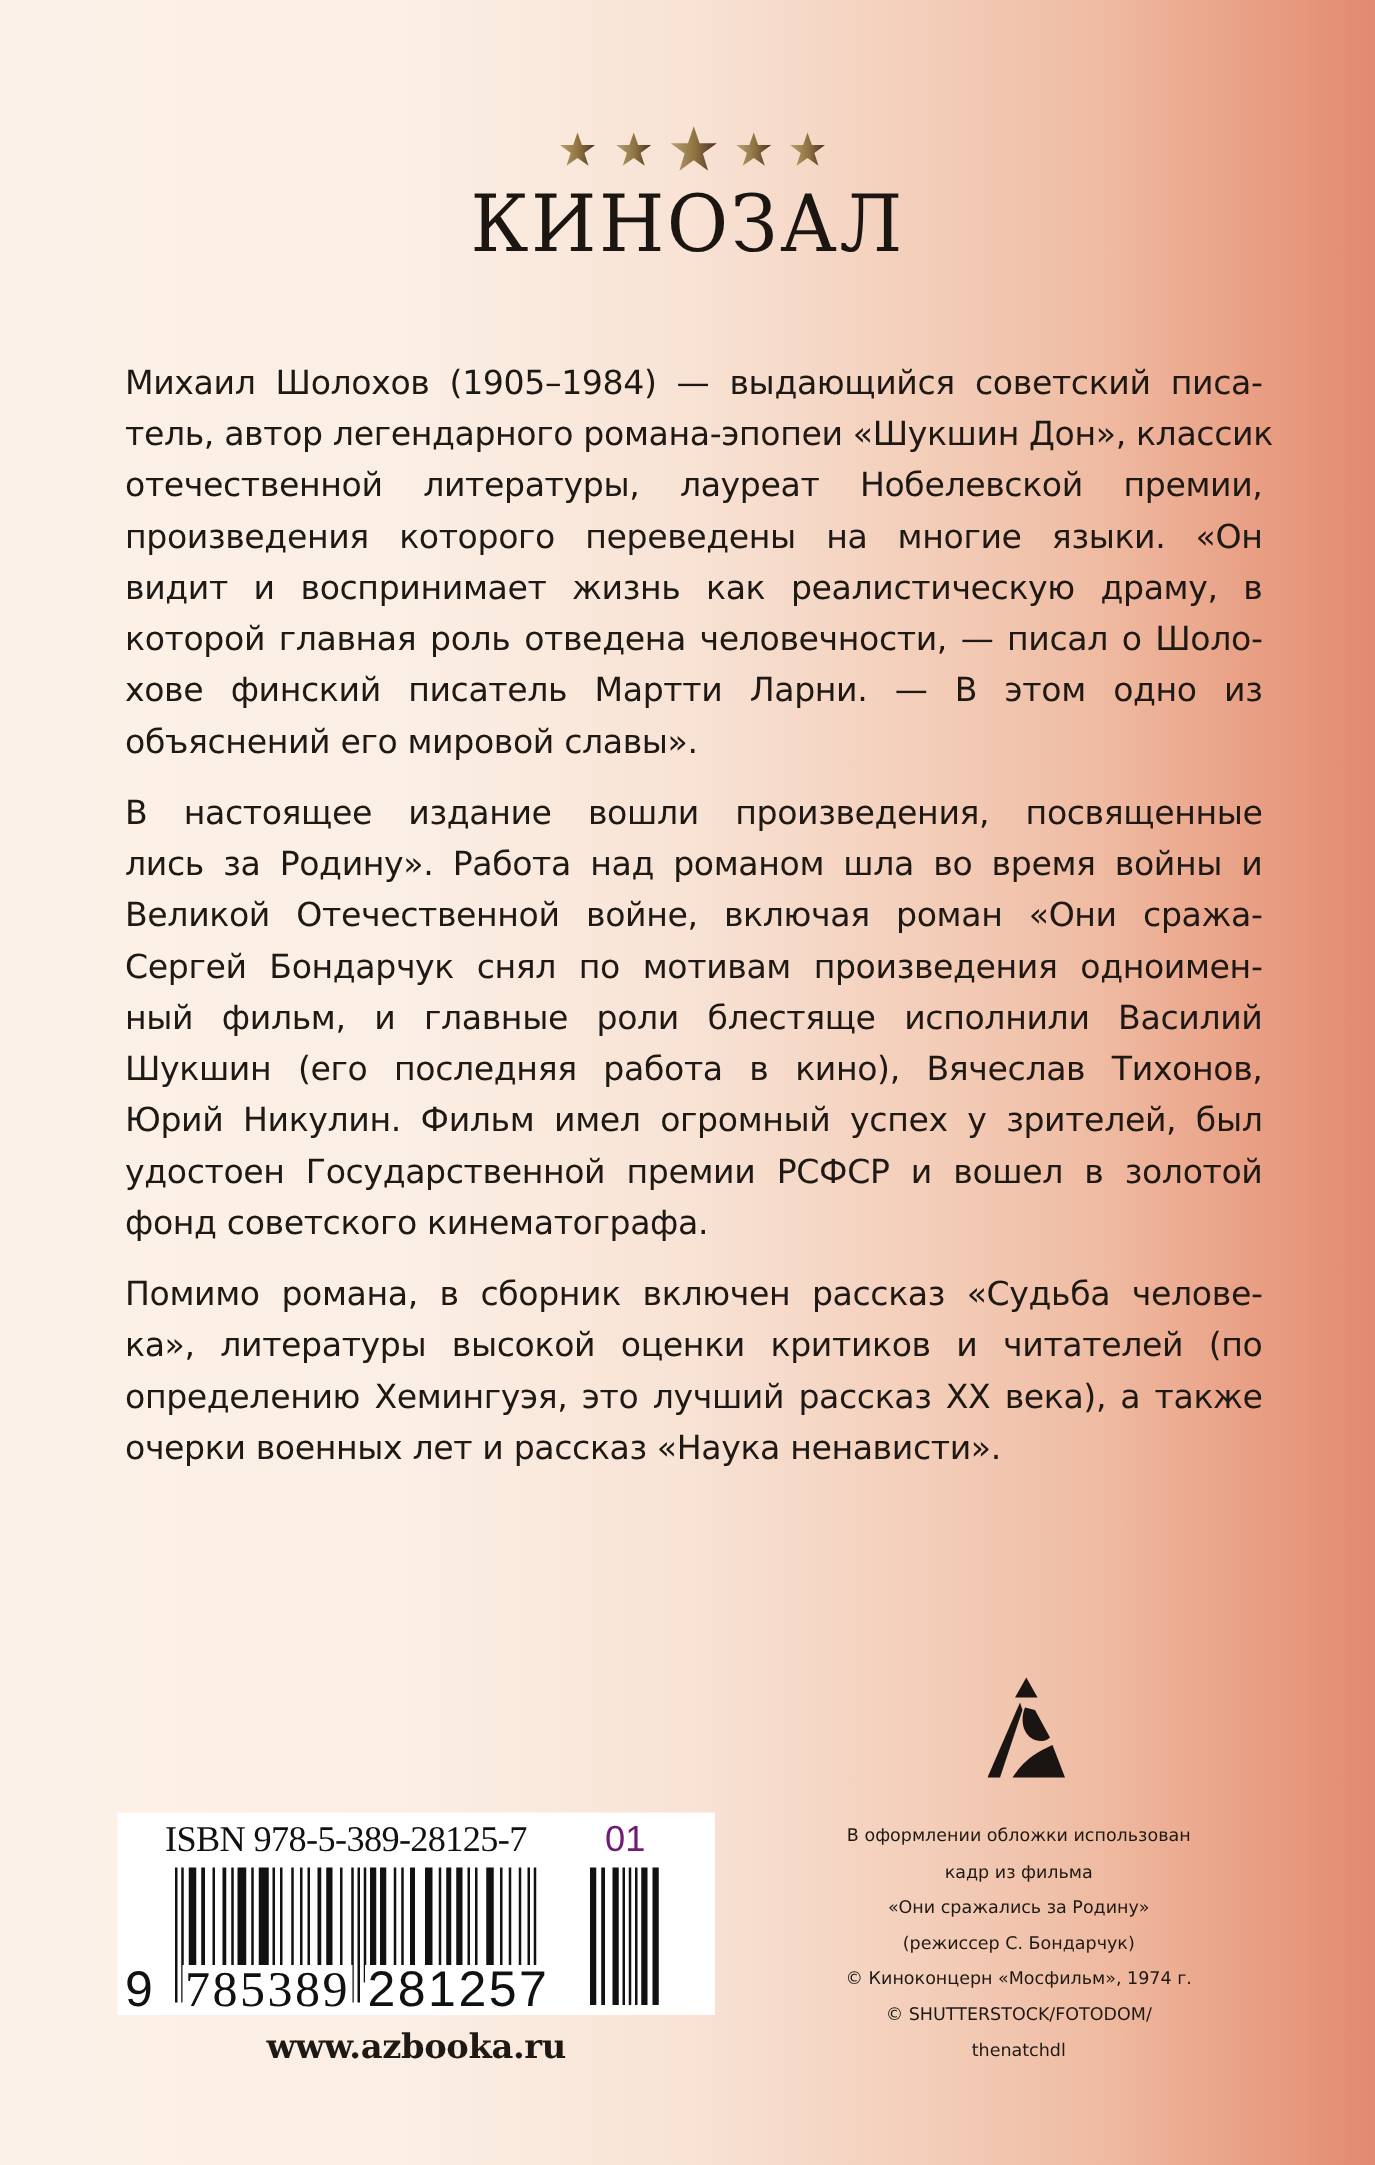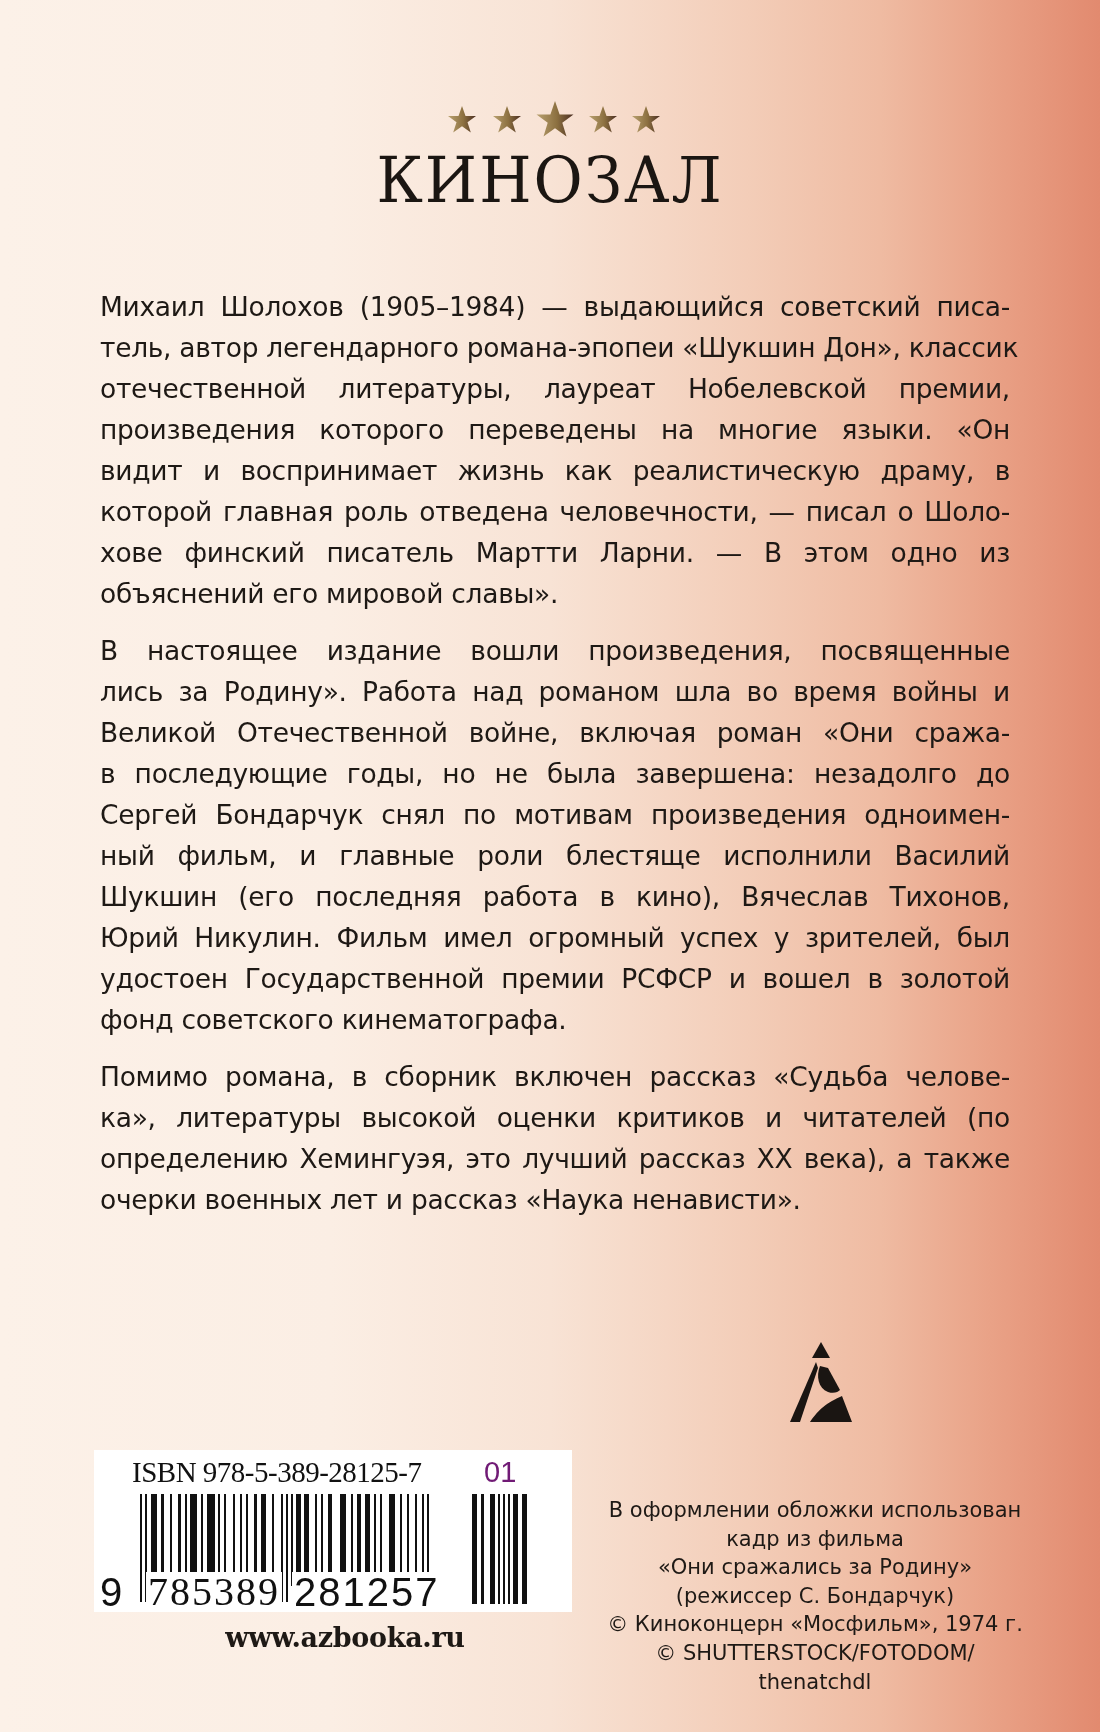--- a/index.html
+++ b/index.html
@@ -111,33 +111,31 @@
       position: absolute;
       left: 0;
       top: 1622px;
       width: 666px;
       text-align: center;
       font-family: "DejaVu Serif", serif;
       font-weight: bold;
       font-size: 27px;
       color: #1e1915;
       letter-spacing: -0.3px;
-      padding-left: 12px;
     }
     .credits {
       position: absolute;
       left: 600px;
       top: 1455px;
       width: 430px;
       text-align: center;
       font-family: "DejaVu Sans", sans-serif;
-      font-size: 21px;
+      font-size: 14px;
       line-height: 28.6px;
       color: #1e1915;
-      margin-top: 41px;
     }
     .credits div { white-space: nowrap; }
   </style>
 </head>
 <body>
 
 <svg class="stars" viewBox="0 0 220 40" xmlns="http://www.w3.org/2000/svg">
   <defs>
     <linearGradient id="starGrad" x1="0" y1="0" x2="1" y2="0">
       <stop offset="0%" stop-color="#b9a170"></stop>
@@ -164,21 +162,20 @@
     <span class="line">произведения которого переведены на многие языки. «Он</span>
     <span class="line">видит и воспринимает жизнь как реалистическую драму, в</span>
     <span class="line">которой главная роль отведена человечности, — писал о Шоло-</span>
     <span class="line">хове финский писатель Мартти Ларни. — В этом одно из</span>
     <span class="line last">объяснений его мировой славы».</span>
   </p>
   <p>
     <span class="line">В настоящее издание вошли произведения, посвященные</span>
     <span class="line">лись за Родину».  Работа над романом шла во время войны и</span>
     <span class="line">Великой Отечественной войне, включая роман «Они сража-</span>
-    <span class="line">в последующие годы, но не была завершена: незадолго до</span>
     <span class="line">Сергей Бондарчук снял по мотивам произведения одноимен-</span>
     <span class="line">ный фильм, и главные роли блестяще исполнили Василий</span>
     <span class="line">Шукшин (его последняя работа в кино), Вячеслав Тихонов,</span>
     <span class="line">Юрий Никулин. Фильм имел огромный успех у зрителей, был</span>
     <span class="line">удостоен Государственной премии РСФСР и вошел в золотой</span>
     <span class="line last">фонд советского кинематографа.</span>
   </p>
   <p>
     <span class="line">Помимо романа, в сборник включен рассказ «Судьба челове-</span>
     <span class="line">ка», литературы высокой оценки критиков и читателей (по</span>

